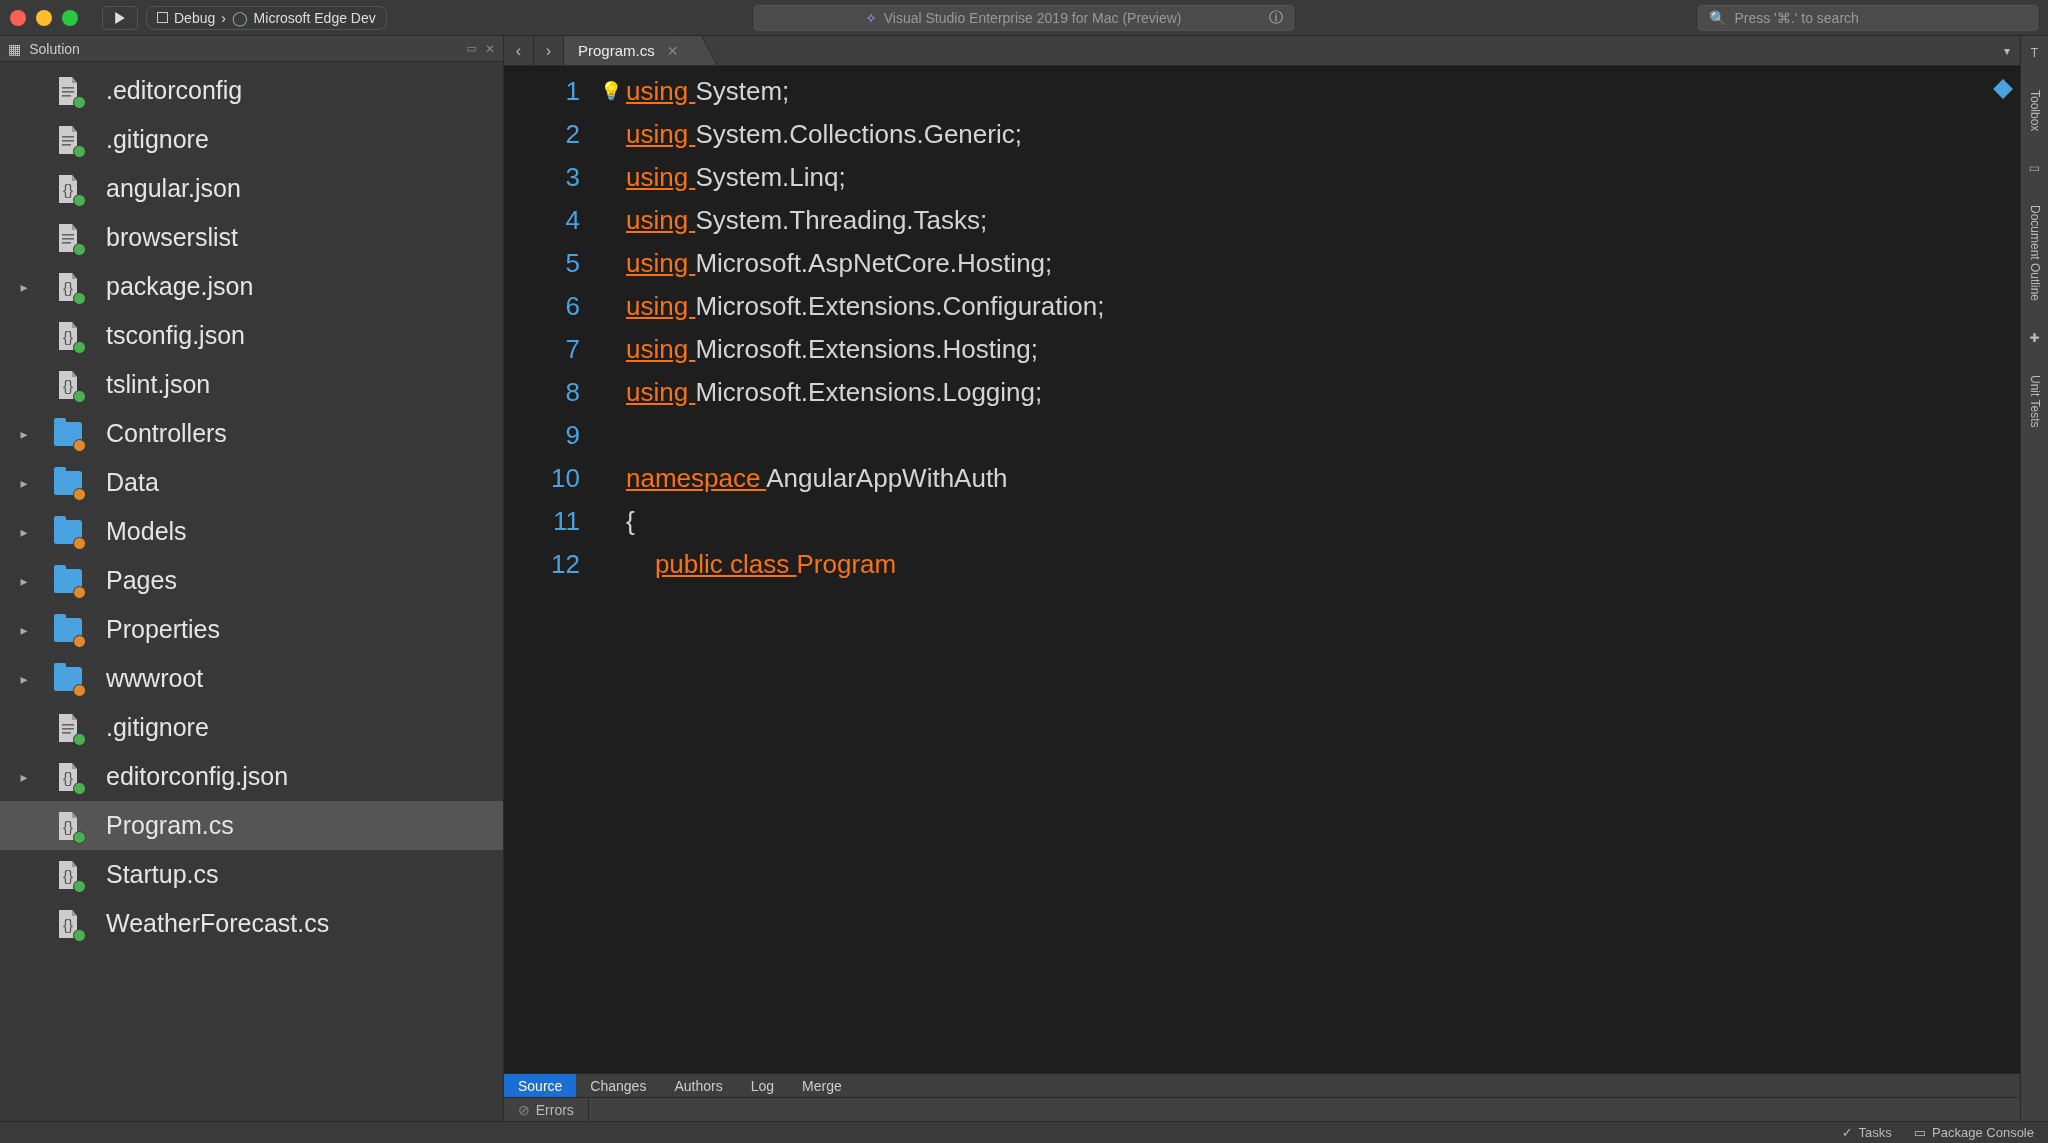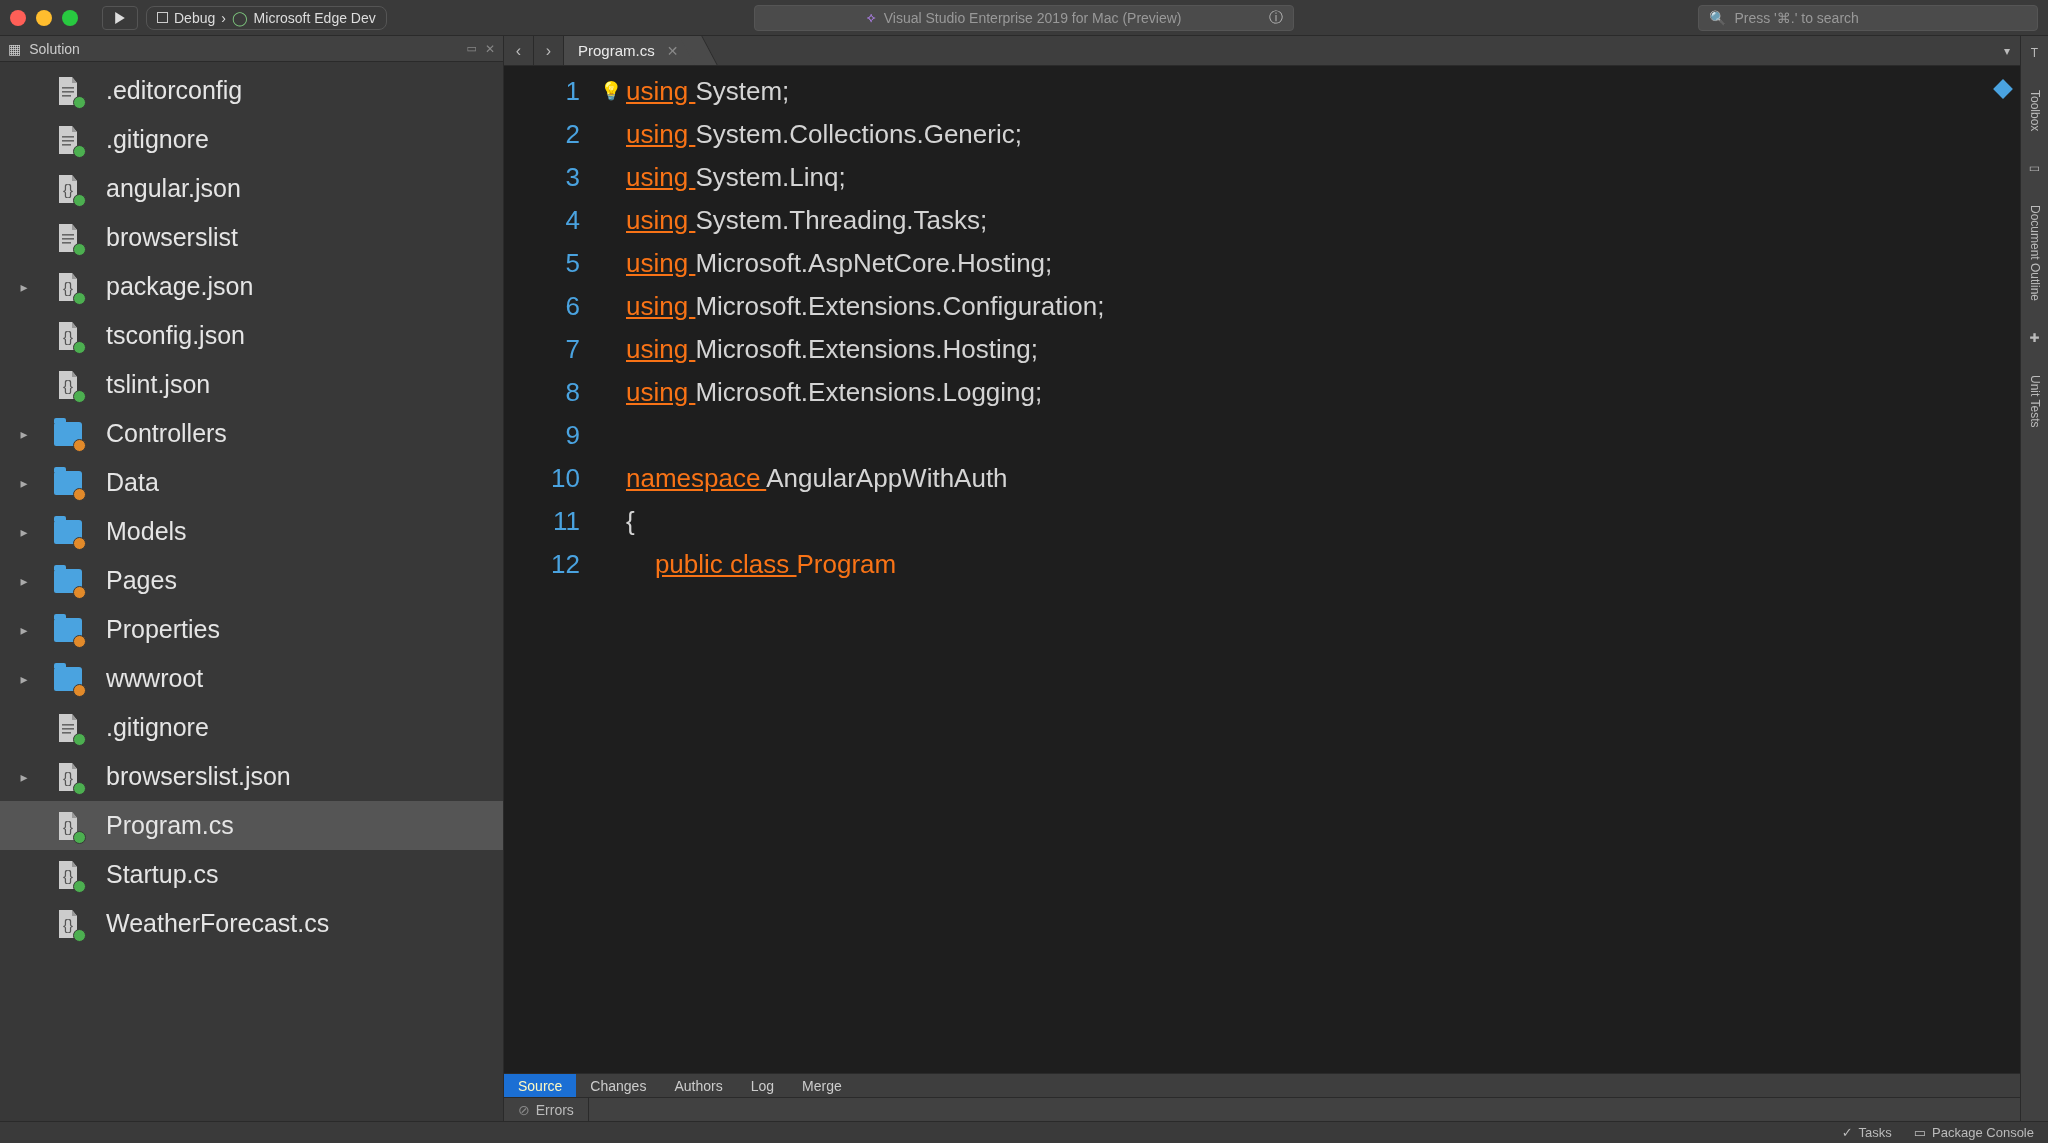--- a/index.html
+++ b/index.html
@@ -285,21 +285,21 @@
         <div class="tree-item">
           <span class="disclosure">▸</span>
           <span class="file-ico">
             <svg class="jsonpage" viewBox="0 0 24 28">
               <path d="M3 0h13l5 6v22H3z" fill="#ccc"></path>
               <path d="M16 0v6h5" fill="#999"></path>
               <text x="12" y="20" text-anchor="middle" font-size="15" fill="#555" font-family="monospace">{}</text>
             </svg>
             <span class="badge plus"></span>
           </span>
-          <span>browserslist.json</span>
+          <span>editorconfig.json</span>
         </div>
         <div class="tree-item selected">
           <span class="disclosure"></span>
           <span class="file-ico">
             <svg class="jsonpage" viewBox="0 0 24 28">
               <path d="M3 0h13l5 6v22H3z" fill="#ccc"></path>
               <path d="M16 0v6h5" fill="#999"></path>
               <text x="12" y="20" text-anchor="middle" font-size="15" fill="#555" font-family="monospace">{}</text>
             </svg>
             <span class="badge plus"></span>

